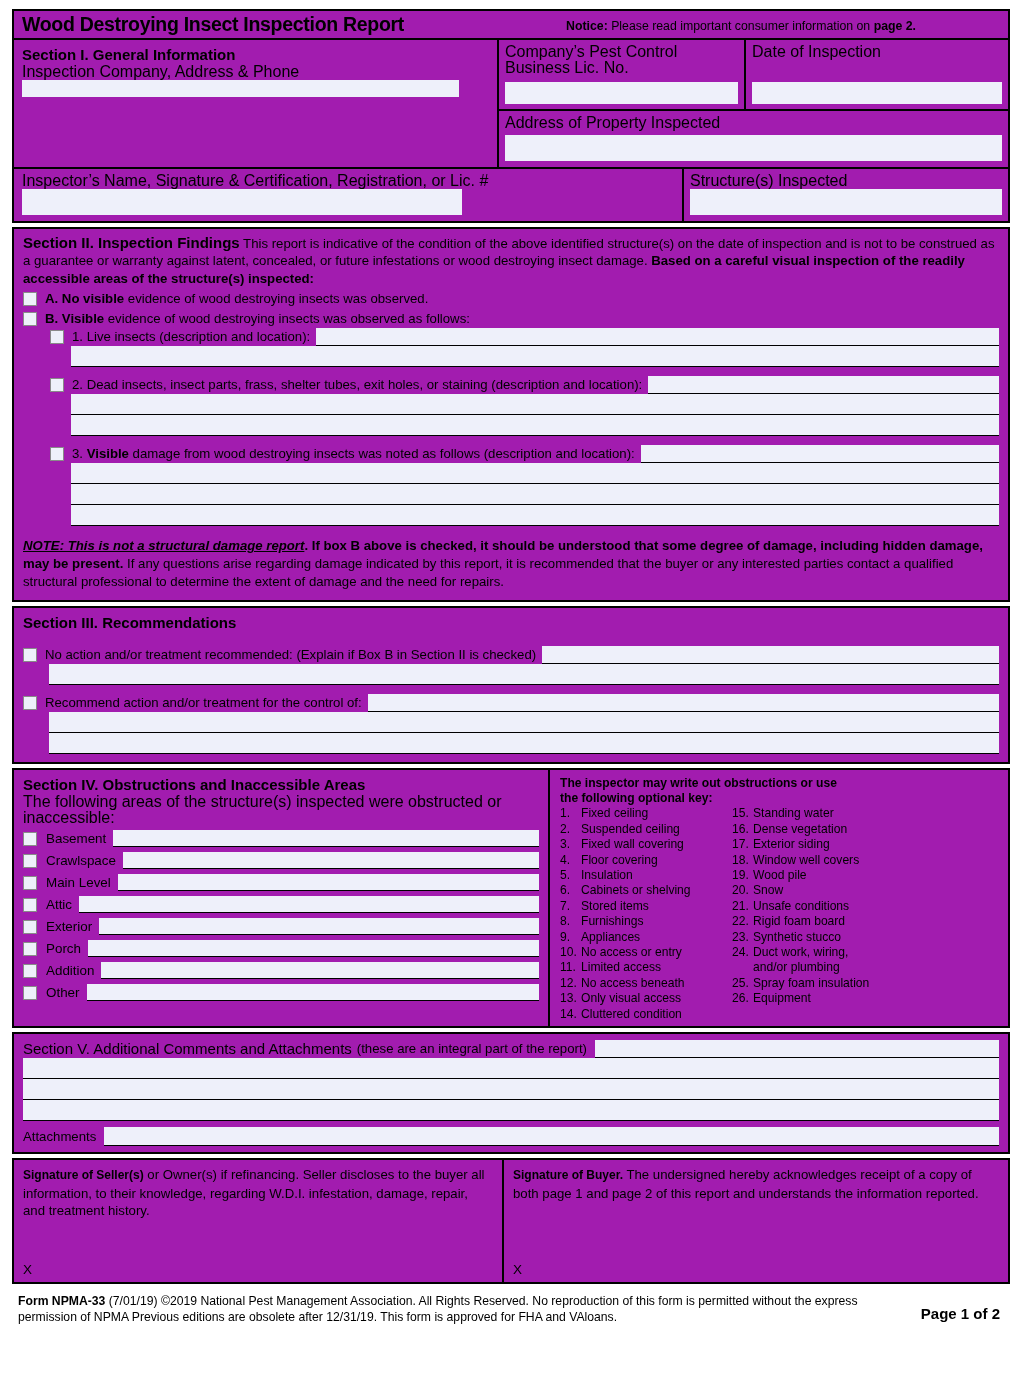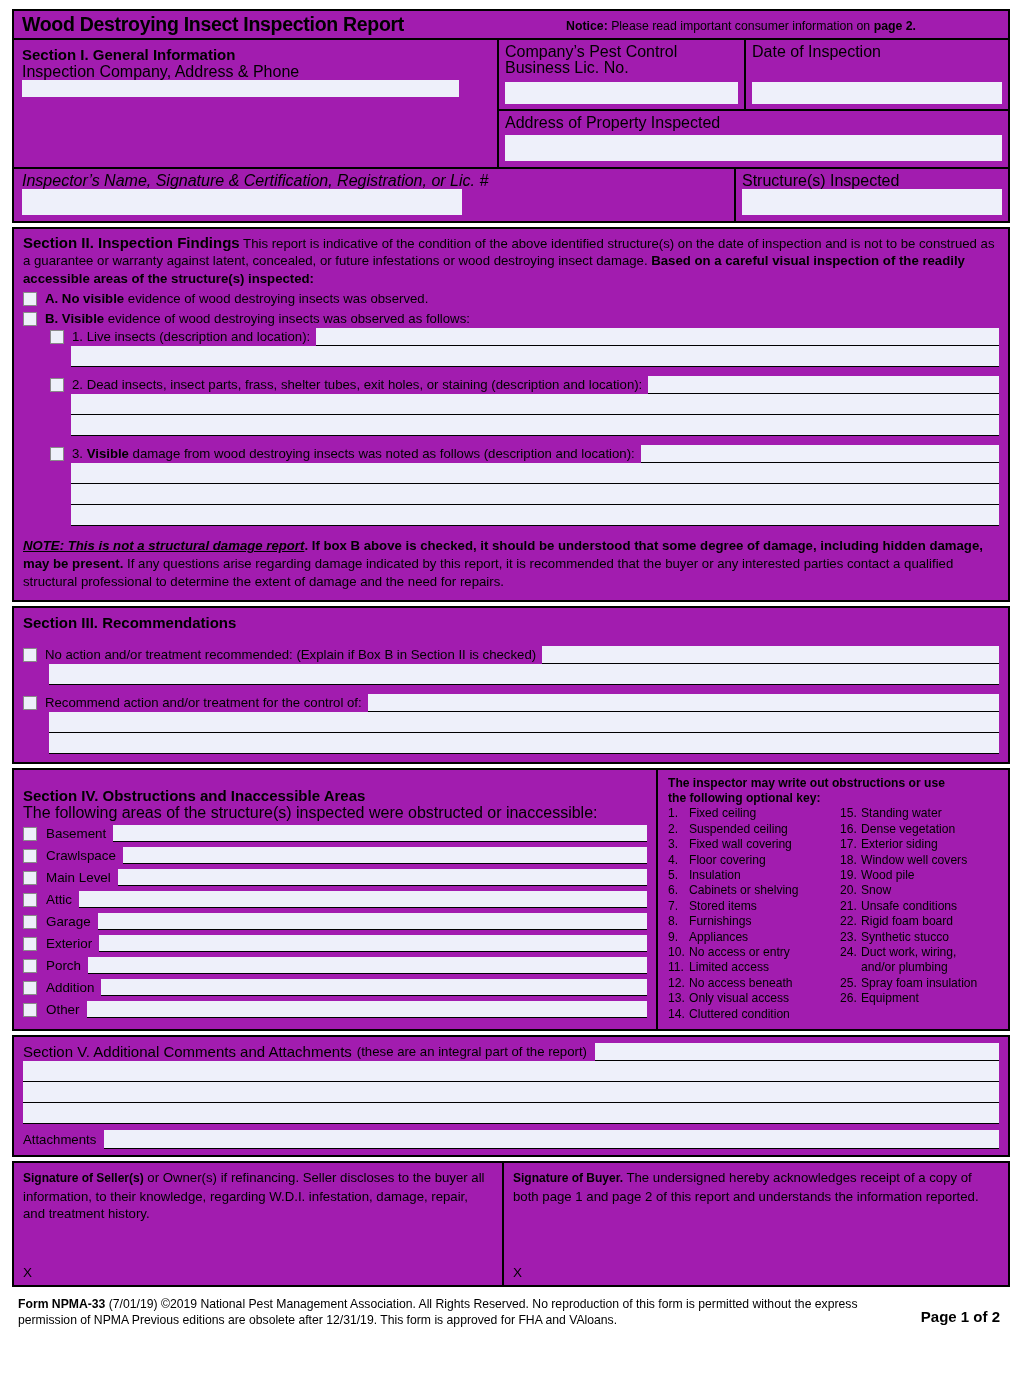--- a/index.html
+++ b/index.html
@@ -44,21 +44,21 @@
     width: 485px; border-right: 2.5px solid #000;
     padding: 5px 8px 0 8px; min-height: 124px;
   }
   .sec1-right { flex: 1; display: flex; flex-direction: column; }
   .sec1-right-top { display: flex; border-bottom: 2.5px solid #000; }
   .cell-lic { width: 247px; border-right: 2px solid #000; padding: 4px 6px 5px 6px; }
   .cell-date { flex: 1; padding: 4px 6px 5px 6px; }
   .cell-addr { padding: 4px 6px 6px 6px; flex: 1; }
 
   .sec1-bottom { display: flex; border-top: 2.5px solid #000; }
-  .cell-inspector { width: 722px; border-right: 2px solid #000; padding: 4px 8px 6px 8px; min-height: 46px; font-style: italic;}
+  .cell-inspector { width: 670px; border-right: 2px solid #000; padding: 4px 8px 6px 8px; min-height: 46px;}
   .cell-structure { flex: 1; padding: 4px 6px 6px 6px; }
 
   .sec-head { font-size: 15px; font-weight: bold; line-height: 19px; }
   .fld-label { font-size: 16px; line-height: 16px; }
 
   .fill { background: #eef0fa; height: 17px; display: block; }
   .fill.h22 { height: 22px; }
   .fill.h26 { height: 26px; }
   .fill.w-nm { width: 440px; }
   .fill.w-ins { width: 437px; }
@@ -94,21 +94,21 @@
     font-size: 13.2px; line-height: 18px; margin-top: 11px; padding-bottom: 2px;
   }
   .note .u { font-weight: bold; font-style: italic; text-decoration: underline; }
   .note b { font-weight: bold; }
 
   
   .sec3 { padding: 5px 9px 8px 9px; }
 
   
   .sec4 { display: flex; }
-  .sec4-left { width: 644px; border-right: 2px solid #000; padding: 16px 9px 10px 9px; }
+  .sec4-left { width: 536px; border-right: 2px solid #000; padding: 5px 9px 10px 9px; }
   .sec4-right { flex: 1; padding: 6px 6px 4px 10px; }
   .obs-row { display: flex; align-items: center; margin-top: 2px; height: 20px; }
   .obs-lbl { font-size: 13.4px; line-height: 17px; margin-left: 9px; white-space: nowrap; }
   .obs-line { flex: 1; margin-left: 7px; border-bottom: 1.5px solid #000; background: #eef0fa; height: 17px; }
 
   .key-title { font-size: 12.1px; font-weight: bold; line-height: 14.6px; }
   .key-cols { display: flex; margin-top: 1px; }
   .key-col { font-size: 12.1px; line-height: 15.4px; }
   .key-col.first { width: 172px; }
   .key-item { white-space: nowrap; display: flex; }
@@ -288,25 +288,20 @@
           <div class="obs-lbl">Main Level</div>
           <div class="obs-line"></div>
         </div>
         <div class="obs-row">
           <div class="chk"></div>
           <div class="obs-lbl">Attic</div>
           <div class="obs-line"></div>
         </div>
         <div class="obs-row">
           <div class="chk"></div>
-          <div class="obs-lbl">Garage</div>
-          <div class="obs-line"></div>
-        </div>
-        <div class="obs-row">
-          <div class="chk"></div>
           <div class="obs-lbl">Exterior</div>
           <div class="obs-line"></div>
         </div>
         <div class="obs-row">
           <div class="chk"></div>
           <div class="obs-lbl">Porch</div>
           <div class="obs-line"></div>
         </div>
         <div class="obs-row">
           <div class="chk"></div>

